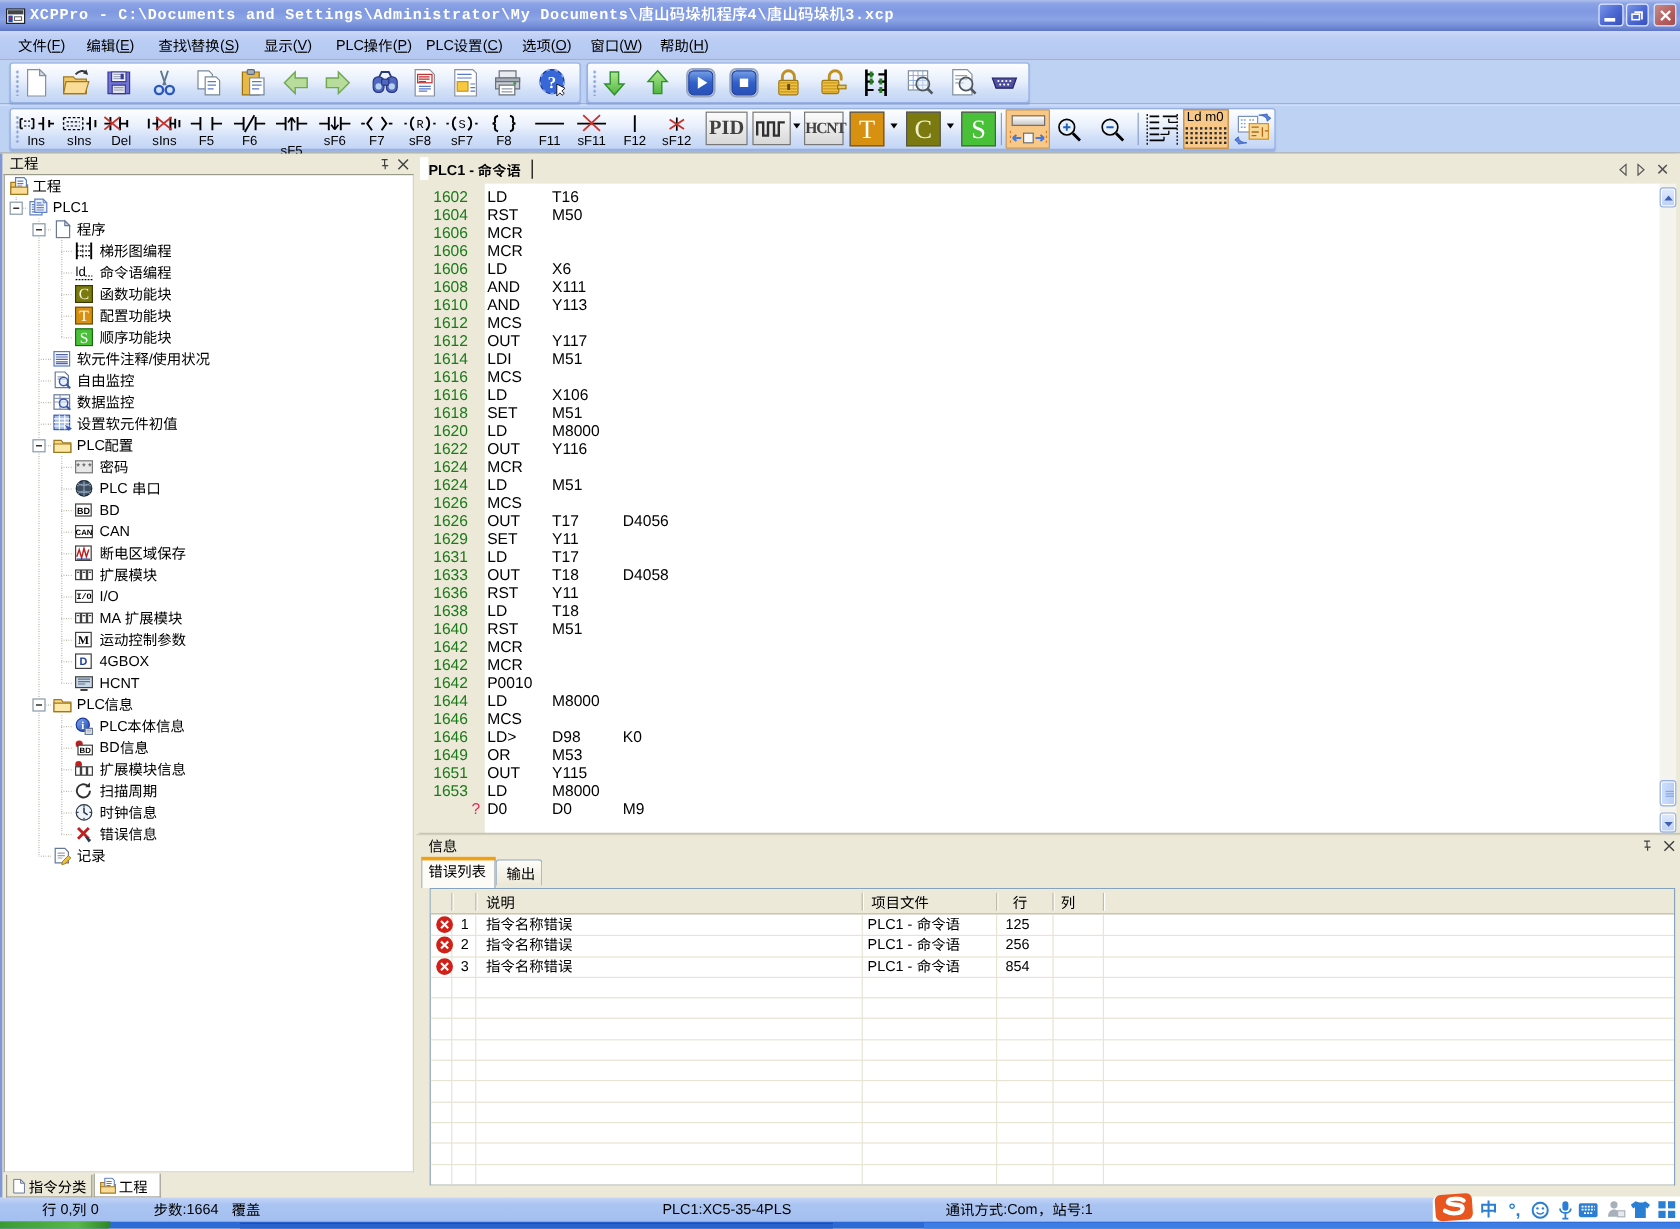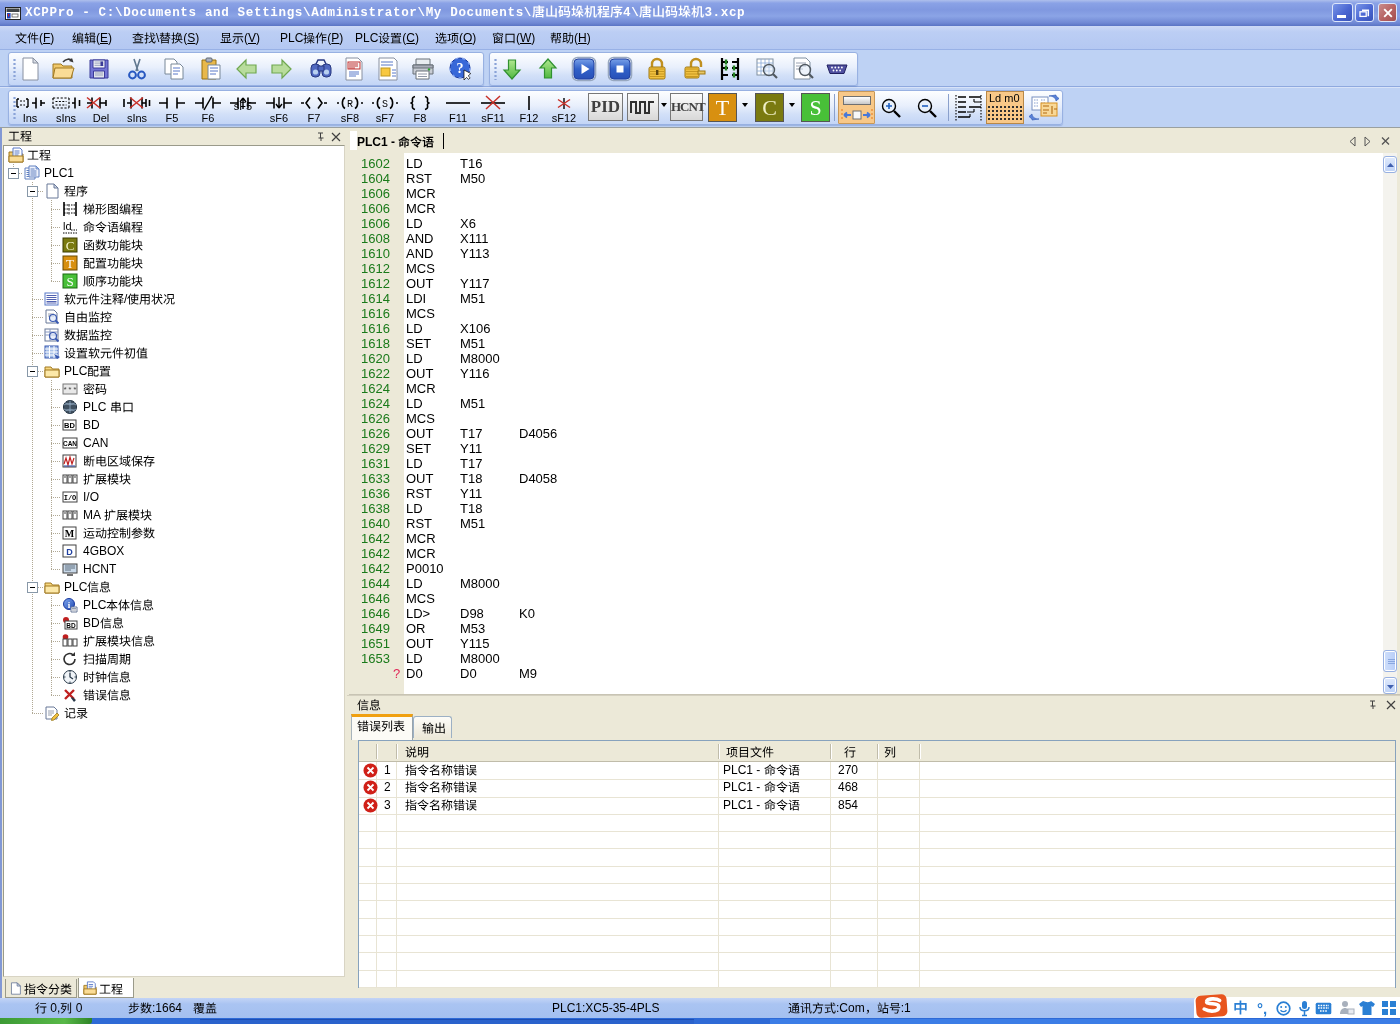--- a/index.html
+++ b/index.html
@@ -249,21 +249,21 @@
     <path d="M2 5v8M5 9h4M9 3.5v11M20 3.5v11M20 9h4M24 5v8M27.5 6v6" stroke="#000" stroke-width="1.6" fill="none"></path>
     <path d="M8 3.5l13 10.5M21 3.5L8 14" stroke="#c83028" stroke-width="1.5" fill="none"></path>
   </svg><div class="fl" style="left:115px;top:112px;width:44px">sIns</div><svg class="ab" style="left:157px;top:94px" width="30" height="18" viewBox="0 0 30 18">
     <path d="M2 9h8M10 3.5v11M20 3.5v11M20 9h8" stroke="#000" stroke-width="1.6" fill="none"></path>
   </svg><div class="fl" style="left:150px;top:112px;width:44px">F5</div><svg class="ab" style="left:193px;top:94px" width="30" height="18" viewBox="0 0 30 18">
     <path d="M2 9h8M10 3.5v11M20 3.5v11M20 9h8" stroke="#000" stroke-width="1.6" fill="none"></path>
     <path d="M19 2L11 16" stroke="#000" stroke-width="1.5"></path>
   </svg><div class="fl" style="left:186px;top:112px;width:44px">F6</div><svg class="ab" style="left:228px;top:94px" width="30" height="18" viewBox="0 0 30 18">
     <path d="M2 9h8M10 3.5v11M20 3.5v11M20 9h8" stroke="#000" stroke-width="1.6" fill="none"></path>
     <path d="M15 15V4M15 4l-3 4M15 4l3 4" stroke="#000" stroke-width="1.4" fill="none"></path>
-  </svg><div class="fl" style="left:221px;top:100px;width:44px">sF5</div><svg class="ab" style="left:264px;top:94px" width="30" height="18" viewBox="0 0 30 18">
+  </svg><div class="fl" style="left:221px;top:120px;width:44px">sF5</div><svg class="ab" style="left:264px;top:94px" width="30" height="18" viewBox="0 0 30 18">
     <path d="M2 9h8M10 3.5v11M20 3.5v11M20 9h8" stroke="#000" stroke-width="1.6" fill="none"></path>
     <path d="M15 3v11M15 14l-3-4M15 14l3-4" stroke="#000" stroke-width="1.4" fill="none"></path>
   </svg><div class="fl" style="left:257px;top:112px;width:44px">sF6</div><svg class="ab" style="left:299px;top:94px" width="30" height="18" viewBox="0 0 30 18">
     <path d="M2 9h3M25 9h3M11 3.5L7 9l4 5.5M19 3.5L23 9l-4 5.5" stroke="#000" stroke-width="1.6" fill="none"></path>
   </svg><div class="fl" style="left:292px;top:112px;width:44px">F7</div><svg class="ab" style="left:335px;top:94px" width="30" height="18" viewBox="0 0 30 18">
     <path d="M2 9h2M26 9h2M10 3.5C6.5 5.5 6.5 12.5 10 14.5M20 3.5c3.5 2 3.5 9 0 11" stroke="#000" stroke-width="1.6" fill="none"></path>
     <text x="15" y="13" text-anchor="middle" font-size="10" font-family="Liberation Mono" fill="#000">R</text>
   </svg><div class="fl" style="left:328px;top:112px;width:44px">sF8</div><svg class="ab" style="left:370px;top:94px" width="30" height="18" viewBox="0 0 30 18">
     <path d="M2 9h2M26 9h2M10 3.5C6.5 5.5 6.5 12.5 10 14.5M20 3.5c3.5 2 3.5 9 0 11" stroke="#000" stroke-width="1.6" fill="none"></path>
     <text x="15" y="13" text-anchor="middle" font-size="10" font-family="Liberation Mono" fill="#000">S</text>
@@ -794,42 +794,42 @@
     </svg><svg class="c12">
       <use href="#r9519"></use>
     </svg><svg class="c12">
       <use href="#r8BEF"></use>
     </svg></div><div class="ab" style="left:723px;top:763px;font-size:12px">PLC1 - <svg class="c12">
       <use href="#r547D"></use>
     </svg><svg class="c12">
       <use href="#r4EE4"></use>
     </svg><svg class="c12">
       <use href="#r8BED"></use>
-    </svg></div><div class="ab" style="left:838px;top:763px;font-size:12px">270</div><svg class="ab" style="left:363px;top:780px" width="15" height="15" viewBox="0 0 15 15">
+    </svg></div><div class="ab" style="left:838px;top:763px;font-size:12px">125</div><svg class="ab" style="left:363px;top:780px" width="15" height="15" viewBox="0 0 15 15">
     <circle cx="7.5" cy="7.5" r="7" fill="#d02018"></circle>
     <path d="M4.5 4.5l6 6M10.5 4.5l-6 6" stroke="#fff" stroke-width="1.8"></path>
   </svg><div class="ab" style="left:384px;top:780px;font-size:12px">2</div><div class="ab" style="left:405px;top:780px;font-size:12px"><svg class="c12">
       <use href="#r6307"></use>
     </svg><svg class="c12">
       <use href="#r4EE4"></use>
     </svg><svg class="c12">
       <use href="#r540D"></use>
     </svg><svg class="c12">
       <use href="#r79F0"></use>
     </svg><svg class="c12">
       <use href="#r9519"></use>
     </svg><svg class="c12">
       <use href="#r8BEF"></use>
     </svg></div><div class="ab" style="left:723px;top:780px;font-size:12px">PLC1 - <svg class="c12">
       <use href="#r547D"></use>
     </svg><svg class="c12">
       <use href="#r4EE4"></use>
     </svg><svg class="c12">
       <use href="#r8BED"></use>
-    </svg></div><div class="ab" style="left:838px;top:780px;font-size:12px">468</div><svg class="ab" style="left:363px;top:798px" width="15" height="15" viewBox="0 0 15 15">
+    </svg></div><div class="ab" style="left:838px;top:780px;font-size:12px">256</div><svg class="ab" style="left:363px;top:798px" width="15" height="15" viewBox="0 0 15 15">
     <circle cx="7.5" cy="7.5" r="7" fill="#d02018"></circle>
     <path d="M4.5 4.5l6 6M10.5 4.5l-6 6" stroke="#fff" stroke-width="1.8"></path>
   </svg><div class="ab" style="left:384px;top:798px;font-size:12px">3</div><div class="ab" style="left:405px;top:798px;font-size:12px"><svg class="c12">
       <use href="#r6307"></use>
     </svg><svg class="c12">
       <use href="#r4EE4"></use>
     </svg><svg class="c12">
       <use href="#r540D"></use>
     </svg><svg class="c12">
       <use href="#r79F0"></use>

